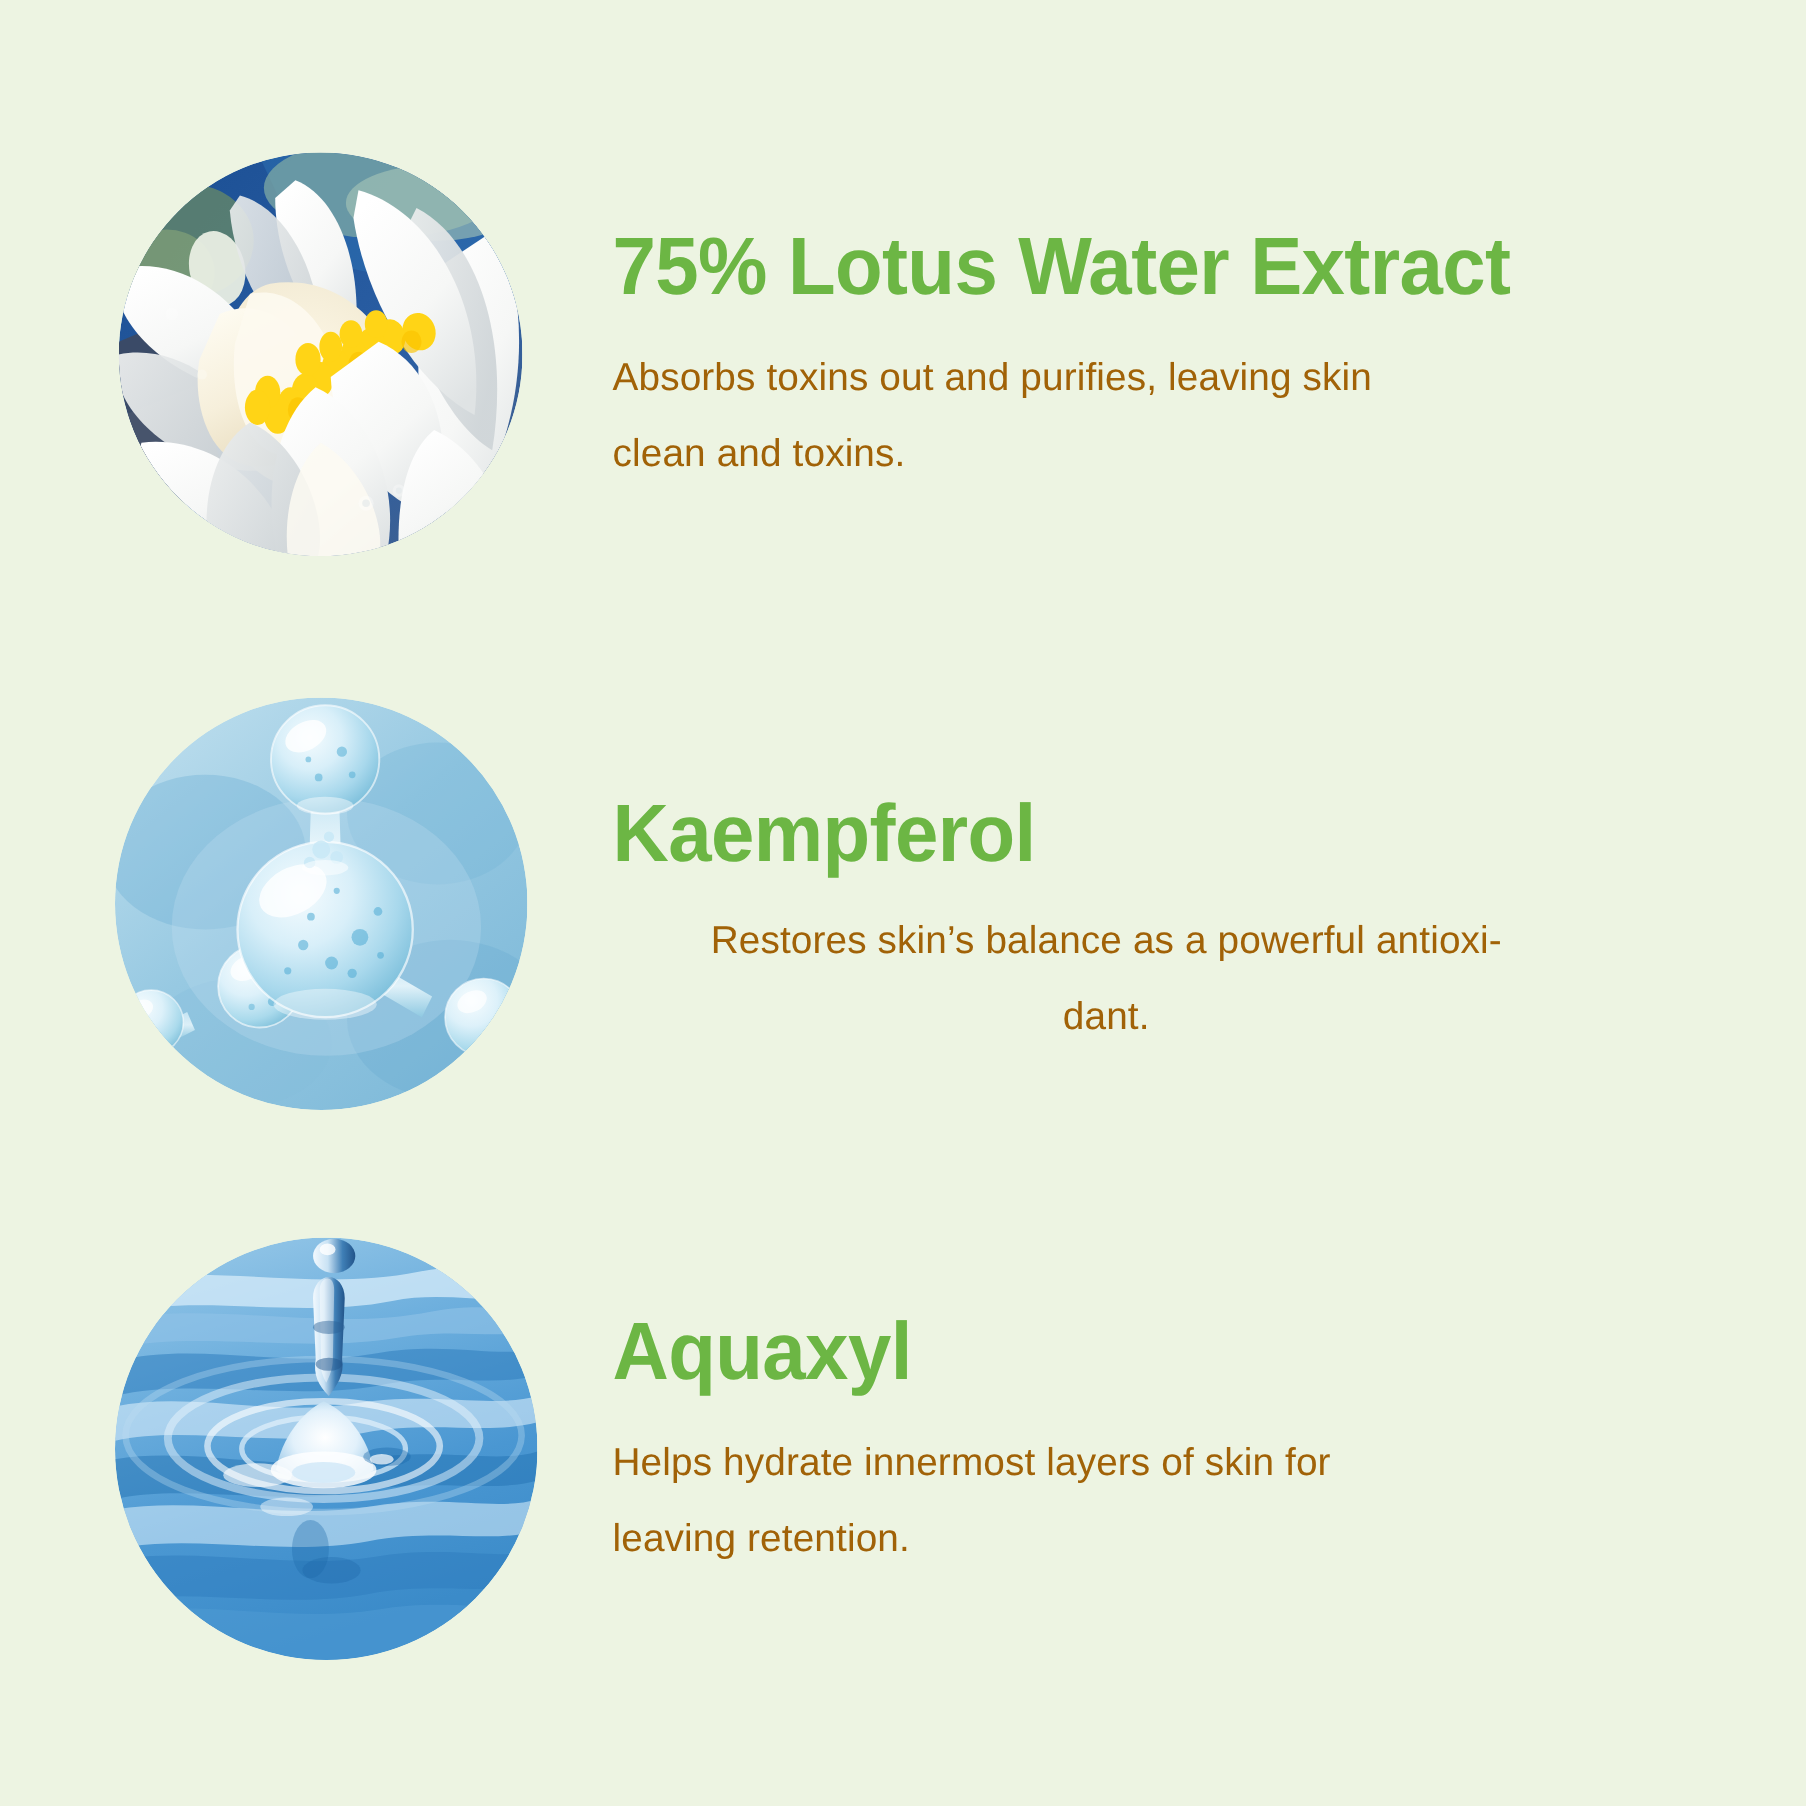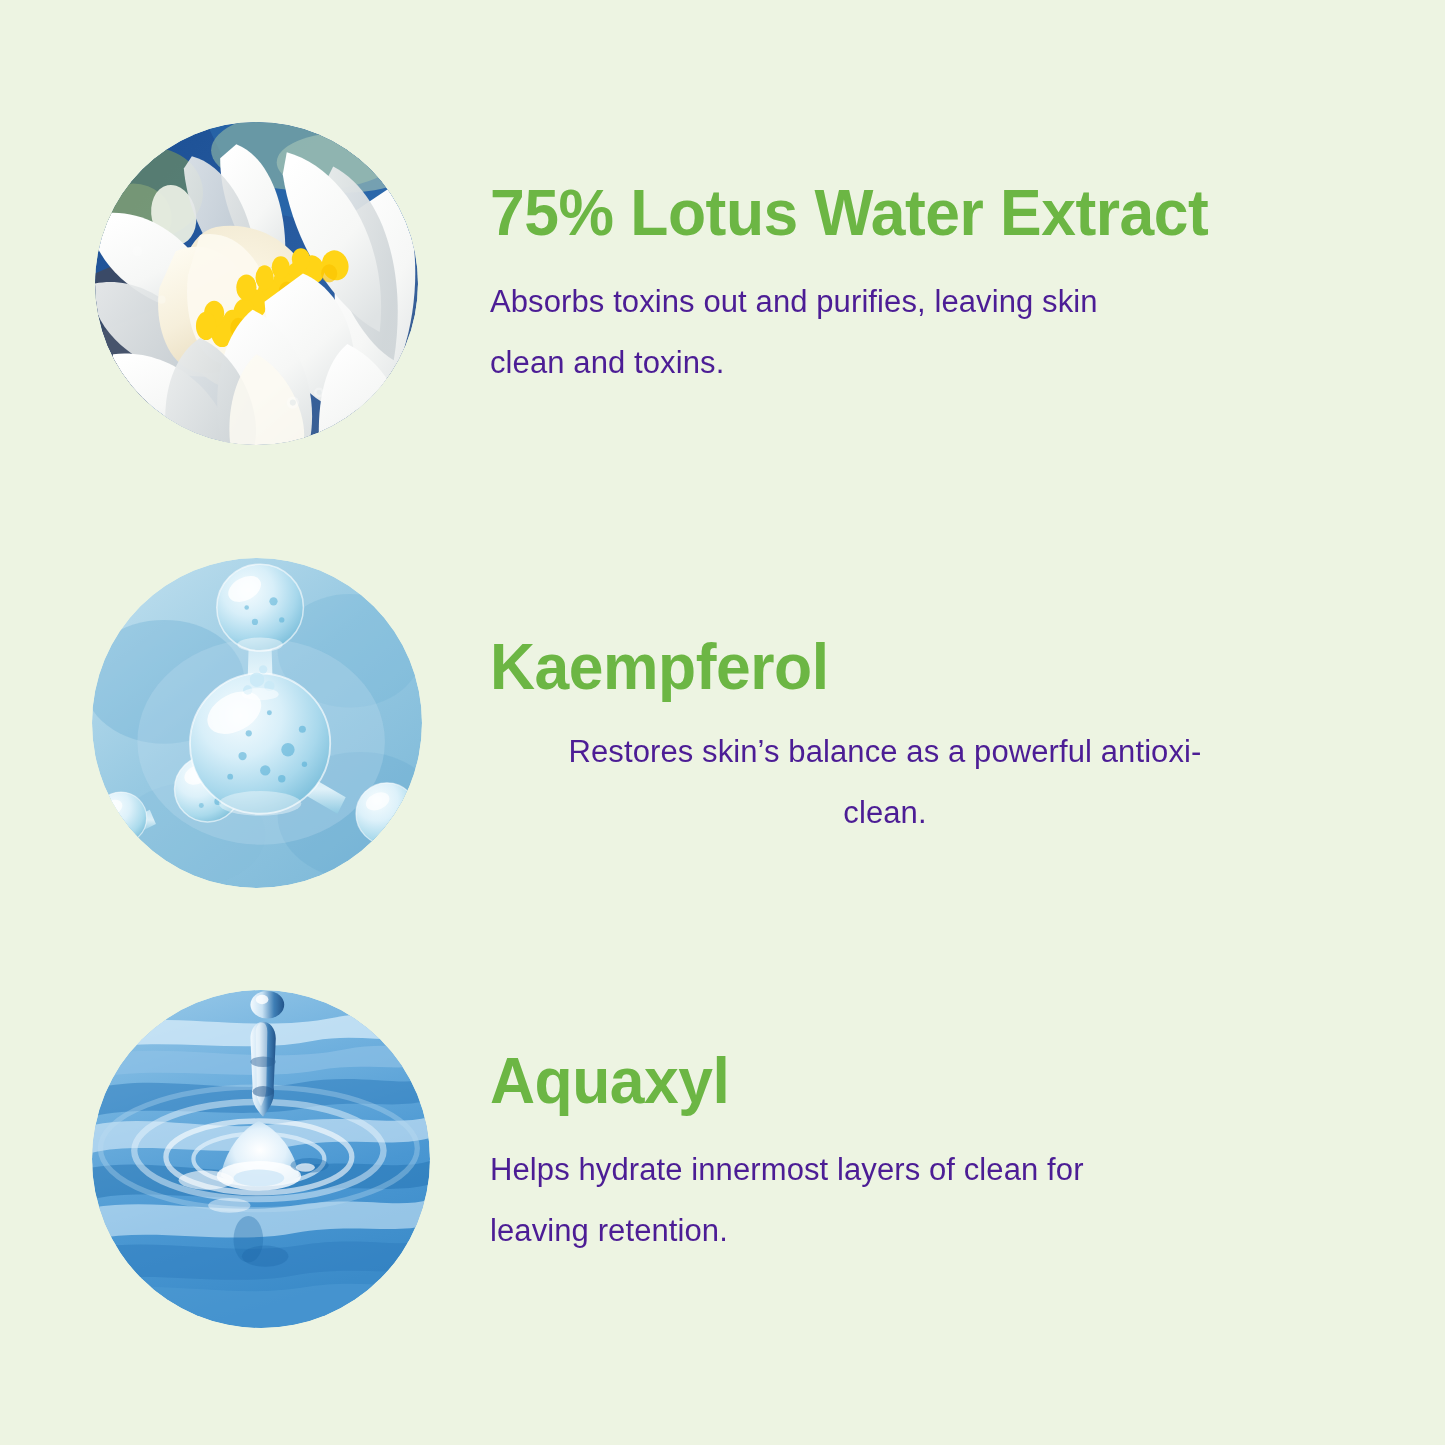--- a/index.html
+++ b/index.html
@@ -68,21 +68,21 @@
     white-space: nowrap;
     transform: scaleX(0.96);
     transform-origin: left center;
   }
 
   .ingredient-desc {
     margin: 26px 0 0 0;
     font-size: 31px;
     font-weight: normal;
     line-height: 1.95;
-    color: #4c1d95;
+    color: #a16207;
     letter-spacing: 0.1px;
     max-width: 760px;
   }
   .row-2 .ingredient-desc { max-width: 790px; margin-top: 22px; text-align: center; }
   .row-3 .ingredient-desc { max-width: 740px; margin-top: 26px; }
 
   .desc-line { display: block; }
 </style>
 </head>
 <body>
@@ -296,21 +296,21 @@
           </g>
           <ellipse cx="163" cy="132" rx="18" ry="6" fill="#ffffff" opacity="0.5"></ellipse>
         </g>
       </svg>
     </div>
 
     <div class="text-col">
       <h2 class="ingredient-title">Kaempferol</h2>
       <p class="ingredient-desc">
         <span class="desc-line">Restores skin’s balance as a powerful antioxi-</span>
-        <span class="desc-line">clean.</span>
+        <span class="desc-line">dant.</span>
       </p>
     </div>
   </section>
 
   <section class="ingredient-row row-3">
 
     <div class="media-circle">
       <svg viewBox="0 0 320 320" preserveAspectRatio="xMidYMid slice" aria-hidden="true">
         <defs>
           <clipPath id="waterClip">
@@ -373,19 +373,19 @@
           <ellipse cx="130" cy="204" rx="20" ry="7" fill="#ffffff" opacity="0.45"></ellipse>
           <ellipse cx="148" cy="236" rx="14" ry="22" fill="#1d6aaa" opacity="0.35"></ellipse>
           <ellipse cx="164" cy="252" rx="22" ry="10" fill="#1a65a6" opacity="0.3"></ellipse>
         </g>
       </svg>
     </div>
 
     <div class="text-col">
       <h2 class="ingredient-title">Aquaxyl</h2>
       <p class="ingredient-desc">
-        <span class="desc-line">Helps hydrate innermost layers of clean for</span>
+        <span class="desc-line">Helps hydrate innermost layers of skin for</span>
         <span class="desc-line">leaving retention.</span>
       </p>
     </div>
   </section>
 
 </div>
 
 </body></html>

